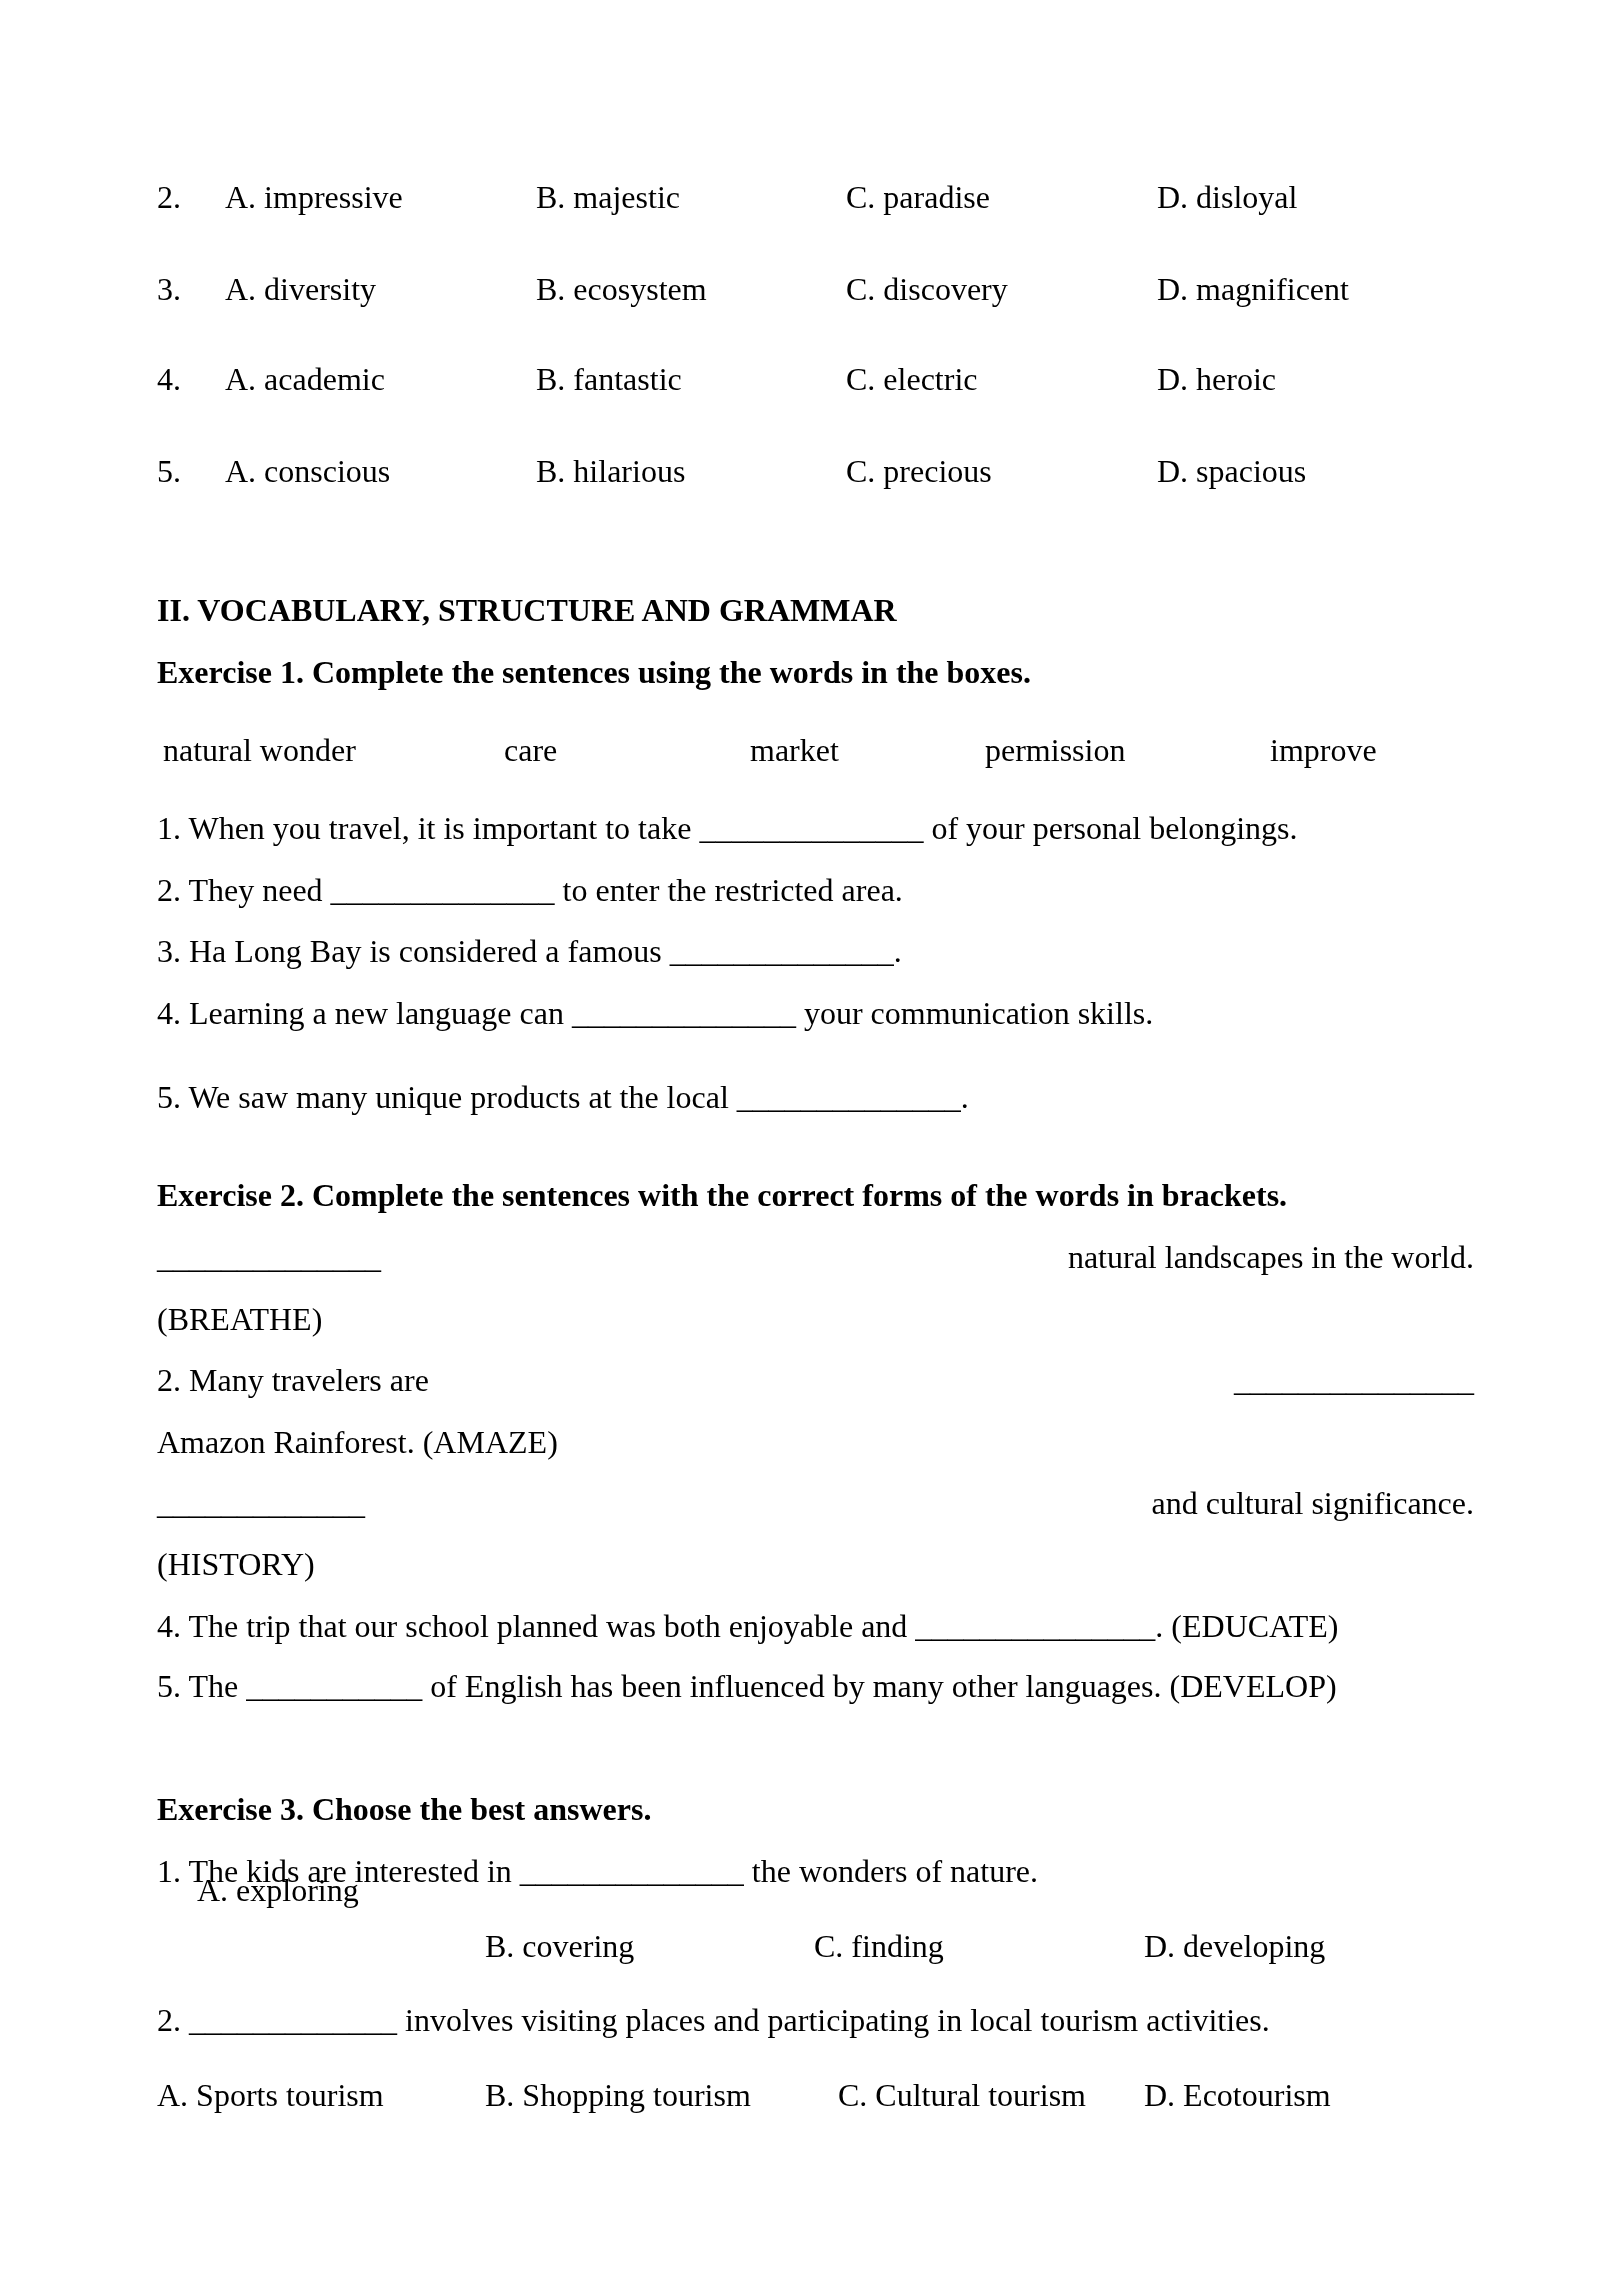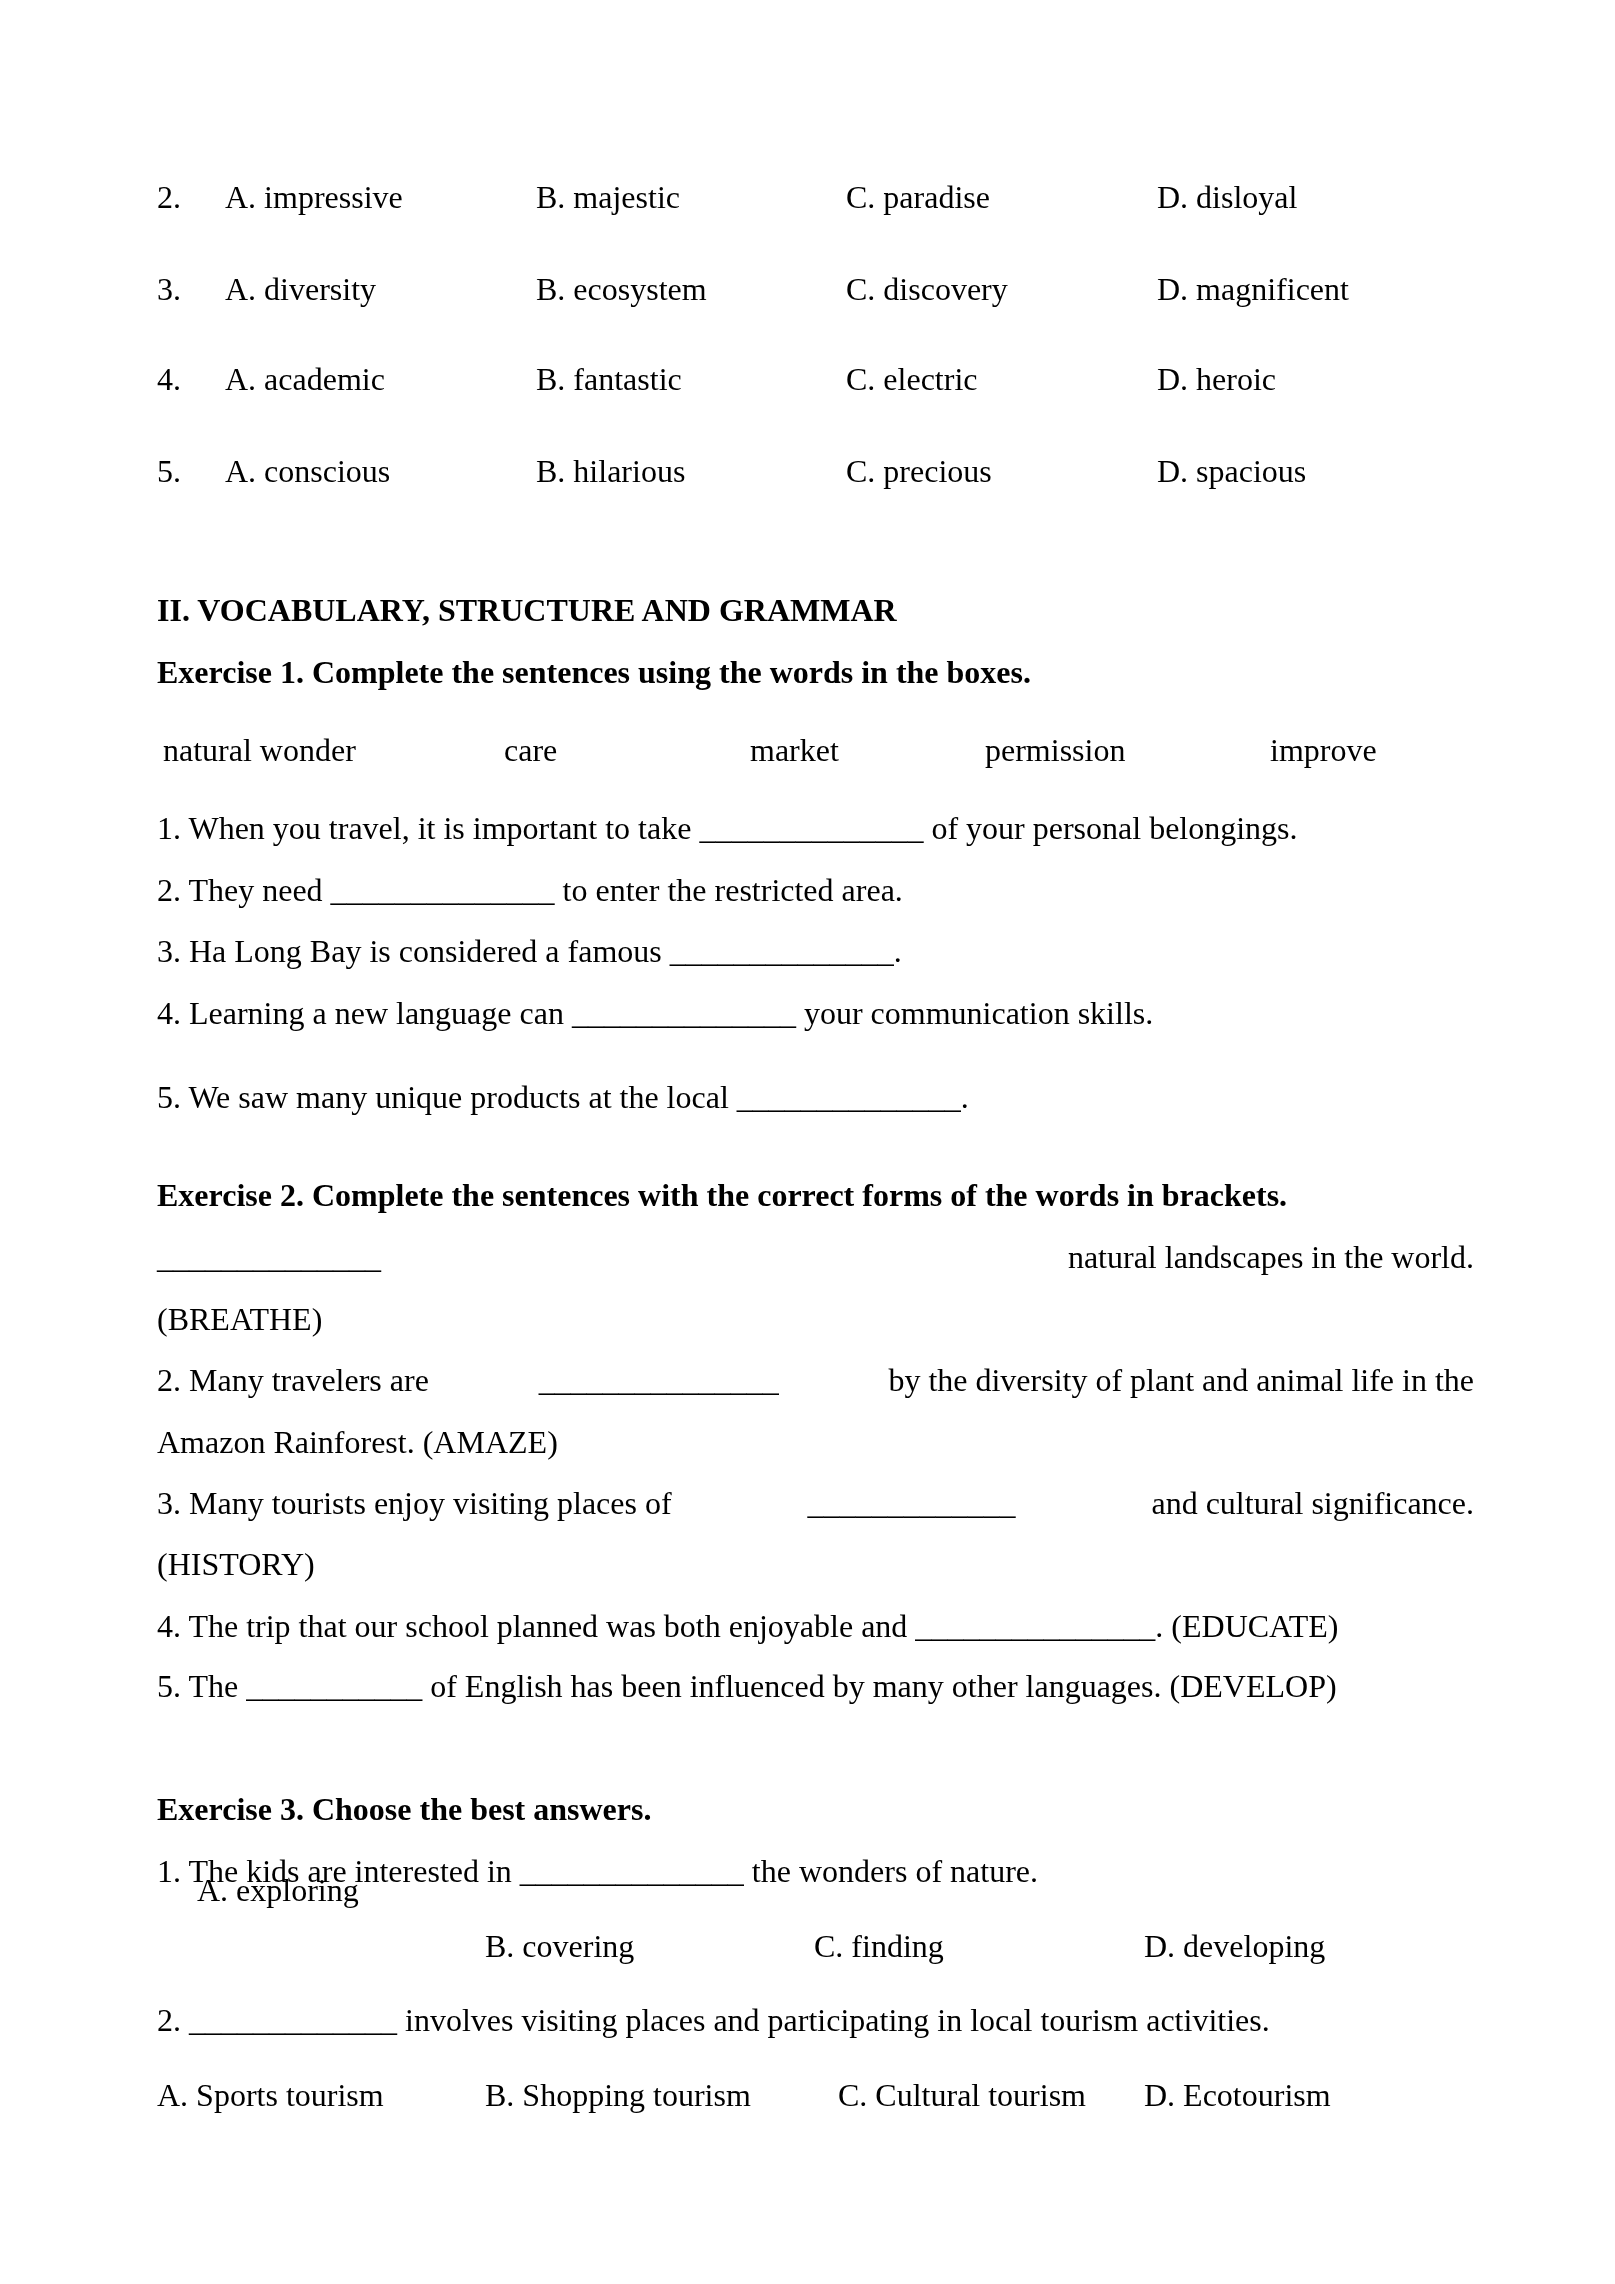--- a/index.html
+++ b/index.html
@@ -86,26 +86,24 @@
 
 <div class="justify-line" style="top:1241px;">
   <span>______________</span>
   <span>natural landscapes in the world.</span>
 </div>
 <div class="line" style="top:1303px;">(BREATHE)</div>
 
 <div class="justify-line" style="top:1364px;text-align:right;">
   <span>2. Many travelers are</span>
   <span>_______________</span>
-  <span>by the diversity of plant and animal life in the</span>
 </div>
 <div class="line" style="top:1426px;">Amazon Rainforest. (AMAZE)</div>
 
 <div class="justify-line" style="top:1487px;">
-  <span>3. Many tourists enjoy visiting places of</span>
   <span>_____________</span>
   <span>and cultural significance.</span>
 </div>
 <div class="line" style="top:1548px;">(HISTORY)</div>
 
 <div class="line" style="top:1610px;">
   <span>4. The trip that our school planned was both enjoyable and</span>
   <span>_______________</span><span>. (EDUCATE)</span>
 </div>
 <div class="line" style="top:1670px;">

